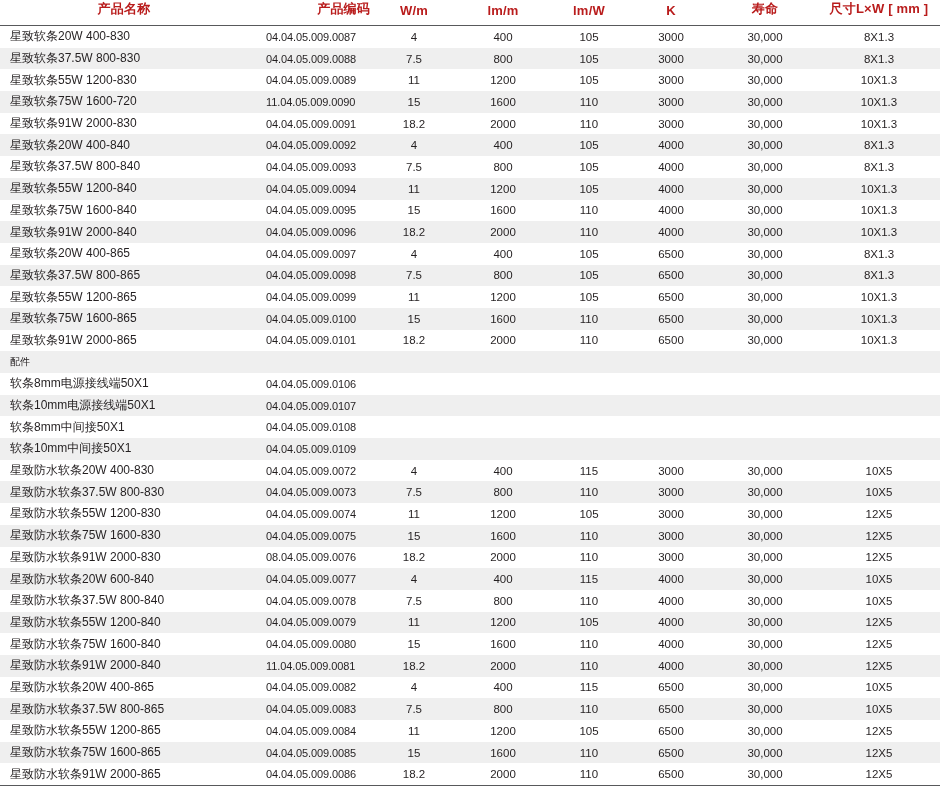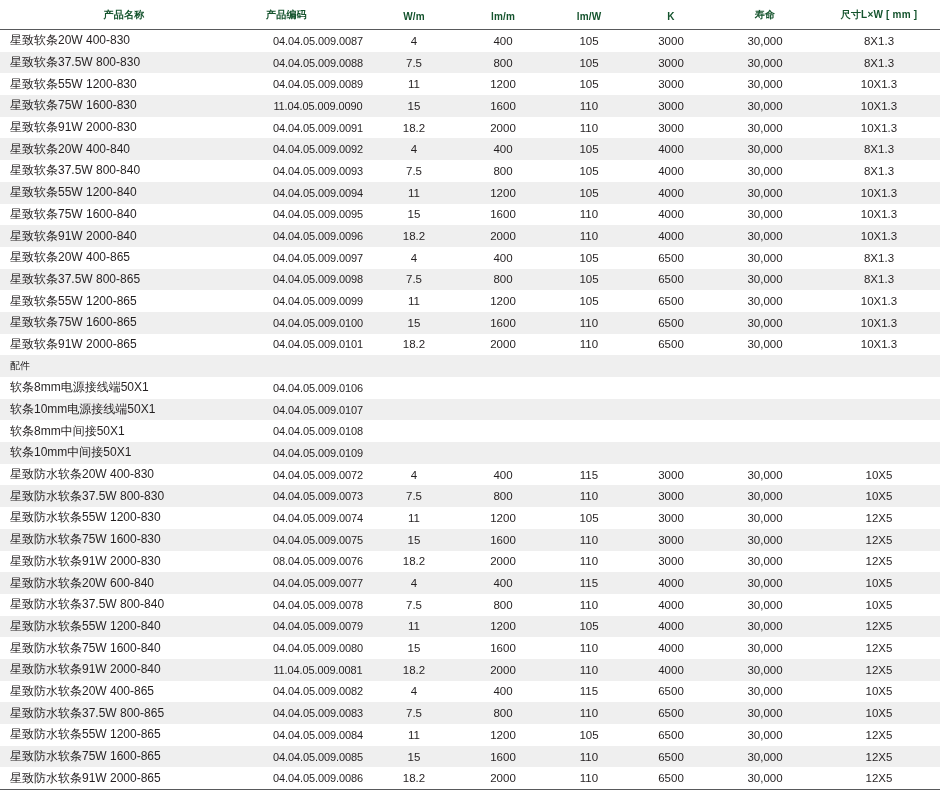--- a/index.html
+++ b/index.html
@@ -22,53 +22,53 @@
   table.spec-table col.c-name   { width: 248px; }
   table.spec-table col.c-code   { width: 122px; }
   table.spec-table col.c-wm     { width:  88px; }
   table.spec-table col.c-lmm    { width:  90px; }
   table.spec-table col.c-lmw    { width:  82px; }
   table.spec-table col.c-k      { width:  82px; }
   table.spec-table col.c-life   { width: 106px; }
   table.spec-table col.c-size   { width: 122px; }
 
   thead th {
-    font-size: 10px;
+    font-size: 13px;
     font-weight: bold;
-    color: #14532d;
-    padding: 8px 0 7px 0;
+    color: #b91c1c;
+    padding: 0 0 7px 0;
     text-align: center;
     vertical-align: bottom;
     border-bottom: 1.6px solid #58595b;
     letter-spacing: 0.2px;
   }
   thead th.th-name {
     text-align: center;
   }
   thead th.th-code {
-    text-align: left;
+    text-align: right;
     padding-left: 18px;
   }
 
   tbody td {
     font-size: 11.5px;
     height: 21.7px;
     padding: 0;
     text-align: center;
     vertical-align: middle;
     color: #231f20;
     white-space: nowrap;
   }
   tbody td.td-name {
     text-align: left;
     padding-left: 10px;
     font-size: 12px;
   }
   tbody td.td-code {
-    text-align: center;
+    text-align: left;
     padding-left: 18px;
     font-size: 11px;
     letter-spacing: -0.1px;
   }
   tbody tr.alt td {
     background: #efefef;
   }
   tbody tr.section td.td-name {
     font-size: 10px;
   }
@@ -127,21 +127,21 @@
         <td class="td-name">星致软条55W 1200-830</td>
         <td class="td-code">04.04.05.009.0089</td>
         <td>11</td>
         <td>1200</td>
         <td>105</td>
         <td>3000</td>
         <td>30,000</td>
         <td>10X1.3</td>
       </tr>
       <tr class="alt">
-        <td class="td-name">星致软条75W 1600-830</td>
+        <td class="td-name">星致软条75W 1600-720</td>
         <td class="td-code">11.04.05.009.0090</td>
         <td>15</td>
         <td>1600</td>
         <td>110</td>
         <td>3000</td>
         <td>30,000</td>
         <td>10X1.3</td>
       </tr>
       <tr>
         <td class="td-name">星致软条91W 2000-830</td>

